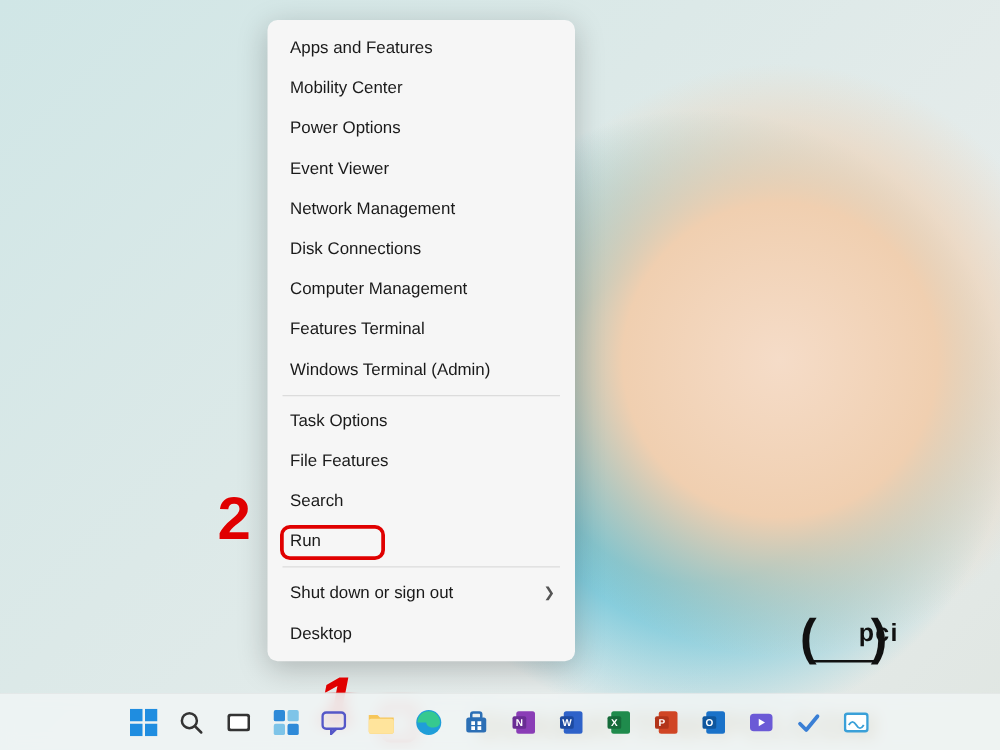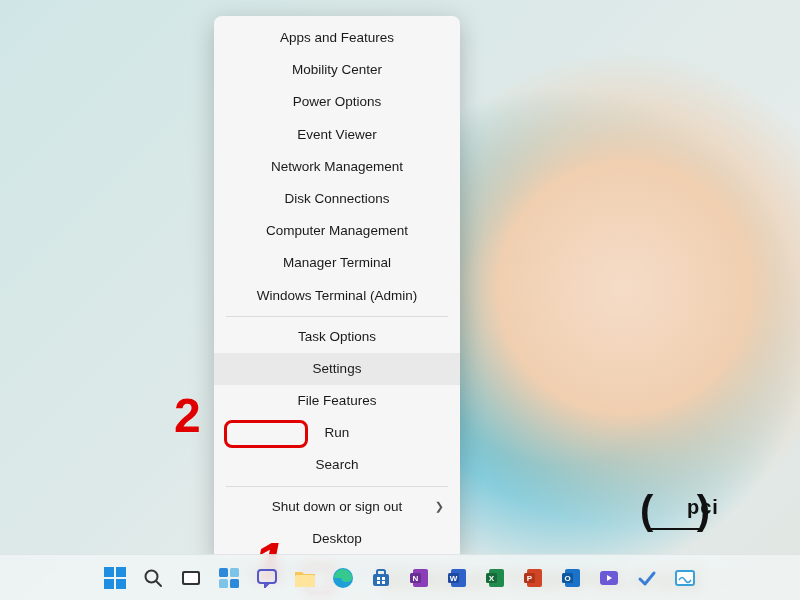--- a/index.html
+++ b/index.html
@@ -7,21 +7,20 @@
   
   .desktop {
     position: relative;
     width: 800px;
     height: 600px;
     background:
       radial-gradient(circle at 78% 48%, #f5dcc8 0%, #f0cfb0 18%, rgba(240,207,176,0) 34%),
       radial-gradient(circle at 70% 56%, #4fb8d6 0%, #63c1d6 20%, rgba(99,193,214,0) 38%),
       radial-gradient(circle at 64% 62%, #e4eef0 0%, rgba(228,238,240,0) 30%),
       linear-gradient(135deg, #d0e6e6 0%, #dce9e8 40%, #e6eceb 70%, #e0e6e2 100%);
-    text-align: center;
   }
   
   
   .quickmenu {
     position: absolute;
     left: 214px;
     top: 16px;
     width: 246px;
     background: #f6f6f6;
     border-radius: 8px;
@@ -136,30 +135,29 @@
 <div class="desktop">
 
   <div class="quickmenu">
     <div class="qm-item">Apps and Features</div>
     <div class="qm-item">Mobility Center</div>
     <div class="qm-item">Power Options</div>
     <div class="qm-item">Event Viewer</div>
     <div class="qm-item">Network Management</div>
     <div class="qm-item">Disk Connections</div>
     <div class="qm-item">Computer Management</div>
-    <div class="qm-item">Manager Terminal</div>
+    <div class="qm-item">Features Terminal</div>
     <div class="qm-item">Windows Terminal (Admin)</div>
 
     <div class="qm-sep"></div>
 
     <div class="qm-item">Task Options</div>
-    <div class="qm-item hover">Settings</div>
     <div class="qm-item">File Features</div>
+    <div class="qm-item">Search</div>
     <div class="qm-item">Run</div>
-    <div class="qm-item">Search</div>
 
     <div class="qm-sep"></div>
 
     <div class="qm-item">
       <span>Shut down or sign out</span>
       <span class="qm-chevron">❯</span>
     </div>
     <div class="qm-item">Desktop</div>
   </div>
 

